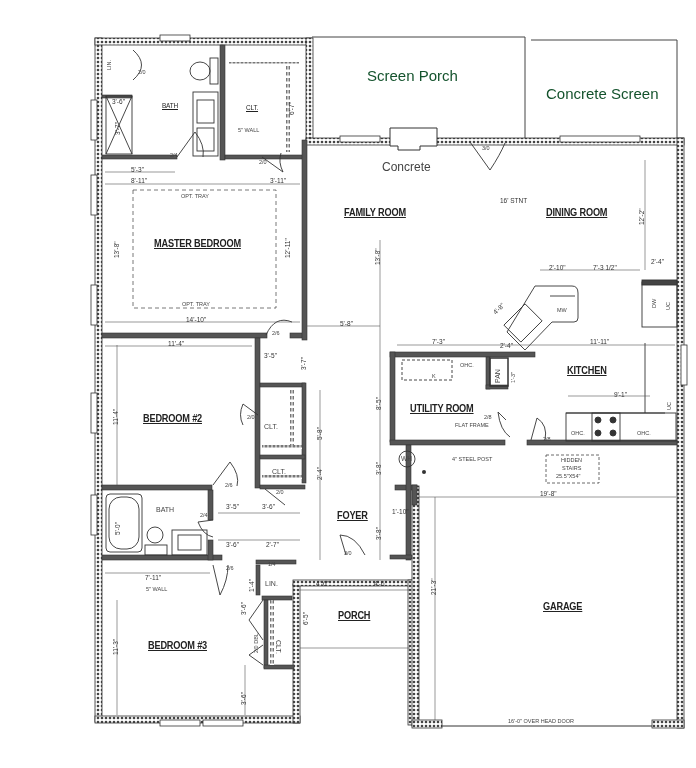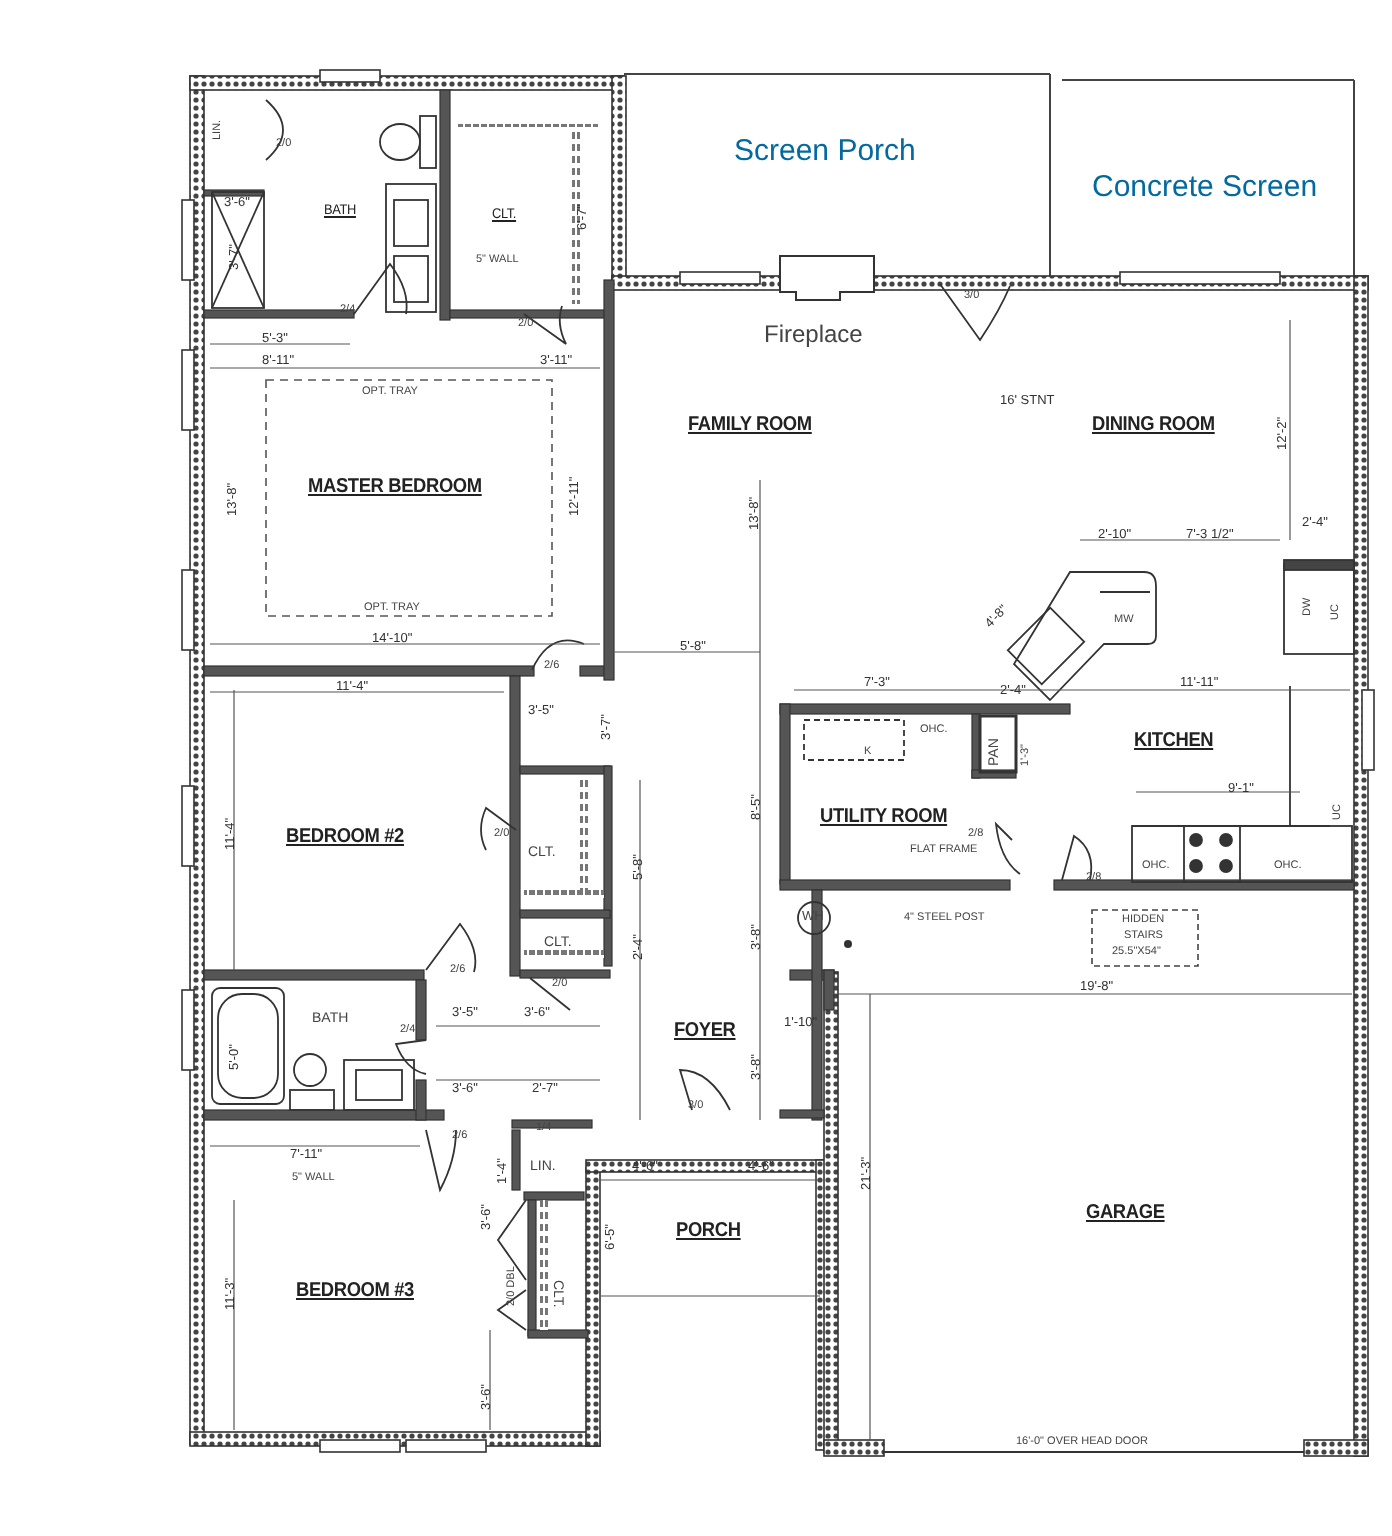--- a/index.html
+++ b/index.html
@@ -1,20 +1,20 @@
 <!DOCTYPE html>
 <html><head>
 <meta charset="utf-8">
 <style>
   html,body{margin:0;padding:0;background:#fff;}
   body{width:696px;height:768px;position:relative;overflow:hidden;font-family:"Liberation Sans",sans-serif;color:#222;}
   #plan{position:absolute;left:0;top:0;width:696px;height:768px;}
   .lbl{position:absolute;white-space:nowrap;font-family:"Liberation Sans",sans-serif;}
   .room{font-size:10px;font-weight:bold;text-decoration:underline;letter-spacing:-0.2px;color:#222;transform:scaleX(0.92);transform-origin:left center;}
-  .big{font-size:15px;color:#0369a1;font-weight:normal;}
+  .big{font-size:15px;color:#14532d;font-weight:normal;}
   .dim{font-size:6.5px;color:#333;}
   .vdim{font-size:6.5px;color:#333;transform:rotate(-90deg);transform-origin:left top;}
   .tiny{font-size:5.5px;color:#444;}
 </style>
 </head>
 <body>
 
 <svg id="plan" viewBox="0 0 696 768" xmlns="http://www.w3.org/2000/svg">
   <defs>
     <pattern id="brick" width="4" height="4" patternUnits="userSpaceOnUse">
@@ -214,21 +214,21 @@
     <line x1="218" y1="540" x2="300" y2="540"></line>
     <line x1="117" y1="345" x2="117" y2="485"></line>
     <line x1="117" y1="600" x2="117" y2="715"></line>
     <line x1="245" y1="665" x2="245" y2="715"></line>
     <line x1="320" y1="390" x2="320" y2="560"></line>
   </g>
 </svg>
 
 <div class="lbl big" style="left:367px;top:67px;">Screen Porch</div>
 <div class="lbl big" style="left:546px;top:85px;">Concrete Screen</div>
-<div class="lbl" style="left:382px;top:160px;font-size:12px;color:#444;">Fireplace</div>
+<div class="lbl" style="left:382px;top:160px;font-size:12px;color:#444;">Concrete</div>
 
 <div class="lbl tiny" style="left:106px;top:70px;transform:rotate(-90deg);transform-origin:left top;">LIN.</div>
 <div class="lbl room" style="left:162px;top:102px;font-size:7px;font-weight:normal;">BATH</div>
 <div class="lbl room" style="left:246px;top:104px;font-size:7px;font-weight:normal;">CLT.</div>
 <div class="lbl tiny" style="left:238px;top:127px;">5" WALL</div>
 <div class="lbl tiny" style="left:181px;top:193px;">OPT. TRAY</div>
 <div class="lbl room" style="left:154px;top:238px;">MASTER BEDROOM</div>
 <div class="lbl tiny" style="left:182px;top:301px;">OPT. TRAY</div>
 
 <div class="lbl room" style="left:344px;top:207px;">FAMILY ROOM</div>

